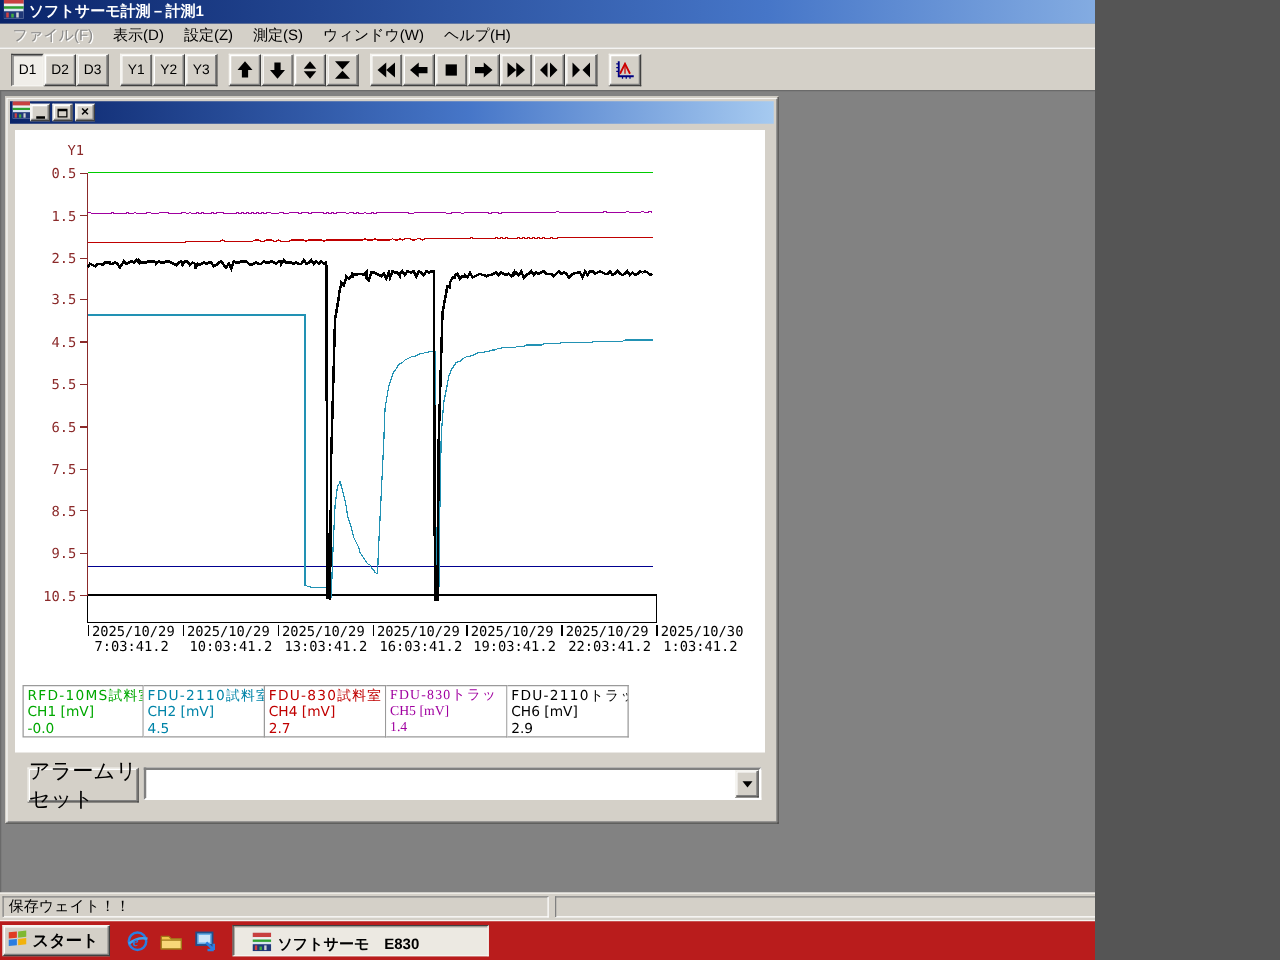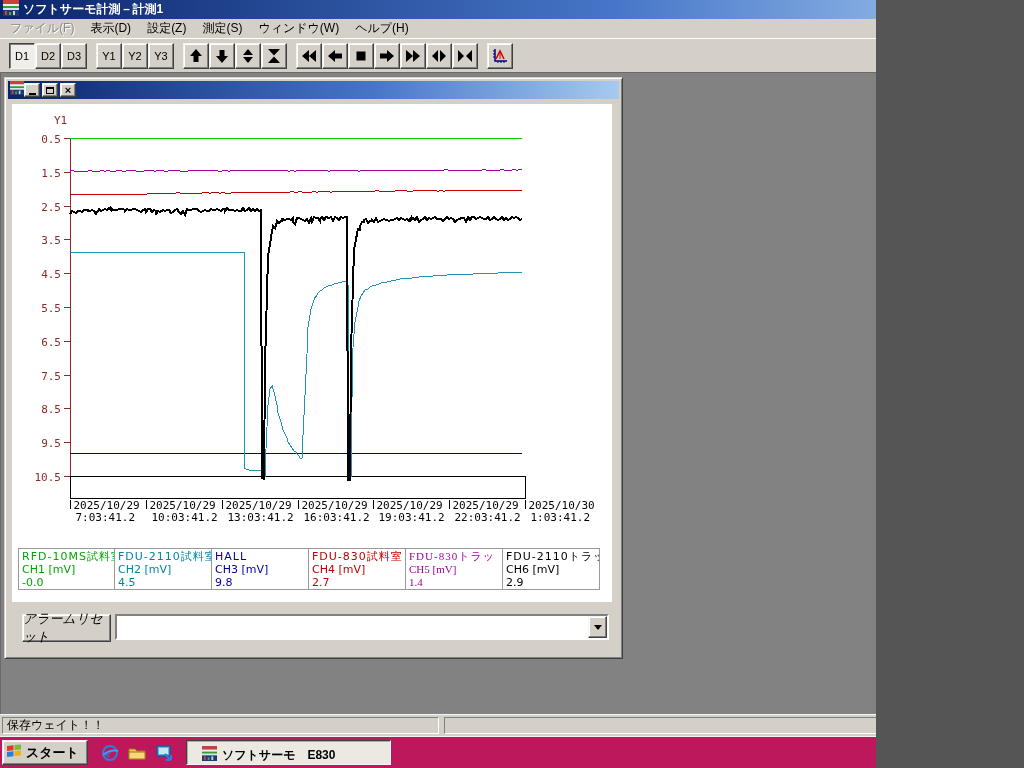--- a/index.html
+++ b/index.html
@@ -60,38 +60,38 @@
   #graph-panel{position:absolute;left:4px;top:3px;width:600px;height:498px;background:#ffffff;}
   #chart-svg{position:absolute;left:0;top:0;}
   
   #legend{position:absolute;left:6px;top:444px;display:flex;}
   .legend-cell{width:97px;height:42px;background:#fff;border:1px solid #9a9a9a;border-left:none;
                box-sizing:border-box;font-size:11px;line-height:13px;padding:1px 3px;
                white-space:nowrap;overflow:hidden;font-family:"DejaVu Sans","Liberation Sans",sans-serif;}
   .legend-cell:first-child{border-left:1px solid #9a9a9a;}
   
   #alarm-btn{position:absolute;left:14px;top:513px;width:87px;height:26px;
-             font-size:13px;display:flex;align-items:center;justify-content:center;
-             font-family:"Liberation Sans",sans-serif;font-style:italic;}
+             font-size:17px;display:flex;align-items:center;justify-content:center;
+             font-family:"Liberation Sans",sans-serif;}
   #combo{position:absolute;left:107px;top:513px;width:494px;height:26px;
          border:2px solid;border-color:#808080 #ffffff #ffffff #808080;
          background:#ffffff;box-sizing:border-box;display:flex;}
   #combo .field{flex:1;font-size:12px;padding:3px;}
   #combo .drop{width:17px;display:flex;align-items:center;justify-content:center;flex:none;}
   #combo .drop .arr{width:0;height:0;border-left:4px solid transparent;border-right:4px solid transparent;
          border-top:5px solid #000;}
   
   #statusbar{left:0;top:714px;width:1024px;height:22px;background:#d4d0c8;
              border-top:1px solid #f5f4f0;display:flex;align-items:flex-end;padding:2px 2px;box-sizing:border-box;gap:5px;}
   .status-panel{height:17px;border:1px solid;border-color:#808080 #ffffff #ffffff #808080;
                 font-size:12px;display:flex;align-items:center;padding:0 4px;box-sizing:border-box;}
   #status-msg{width:437px;}
   #status-right{flex:1;}
   
-  #taskbar{left:0;top:736px;width:1024px;height:32px;background:#be185d;
+  #taskbar{left:0;top:736px;width:1024px;height:32px;background:#b91c1c;
            border-top:1px solid #f5f4f0;display:flex;align-items:center;
            padding:0 2px;box-sizing:border-box;}
   #start-btn{width:86px;height:25px;display:flex;align-items:center;gap:4px;
              padding-left:3px;box-sizing:border-box;font-weight:bold;font-size:13px;flex:none;}
   .ql{display:flex;align-items:center;gap:7px;margin-left:12px;margin-right:12px;flex:none;}
   .ql-icon{width:20px;height:20px;display:flex;align-items:center;justify-content:center;}
   #task-btn{width:205px;height:25px;display:flex;align-items:flex-end;gap:5px;
             padding-left:15px;box-sizing:border-box;font-size:12px;font-weight:bold;flex:none;
             background:#ece9e2;border:1px solid;border-color:#404040 #f5f4f0 #f5f4f0 #404040;
             box-shadow:inset 1px 1px 0 #b0aca4;white-space:nowrap;overflow:hidden;}
@@ -315,25 +315,20 @@
               <div class="legend-cell" style="color: rgb(0, 168, 0);">
                 <div style="letter-spacing: 1px;">RFD-10MS試料室</div>
                 <div>CH1 [mV]</div>
                 <div>-0.0</div>
               </div>
               <div class="legend-cell" style="color: rgb(0, 132, 168);">
                 <div style="letter-spacing: 1px;">FDU-2110試料室</div>
                 <div>CH2 [mV]</div>
                 <div>4.5</div>
               </div>
-              <div class="legend-cell" style="color: rgb(0, 0, 160);">
-                <div style="letter-spacing: 1px;">HALL</div>
-                <div>CH3 [mV]</div>
-                <div>9.8</div>
-              </div>
               <div class="legend-cell" style="color: rgb(192, 0, 0);">
                 <div style="letter-spacing: 1px;">FDU-830試料室</div>
                 <div>CH4 [mV]</div>
                 <div>2.7</div>
               </div>
               <div class="legend-cell" style="color: rgb(160, 0, 160); font-family: Liberation Serif, serif;">
                 <div style="letter-spacing: 1px;">FDU-830トラッ</div>
                 <div>CH5 [mV]</div>
                 <div>1.4</div>
               </div>

